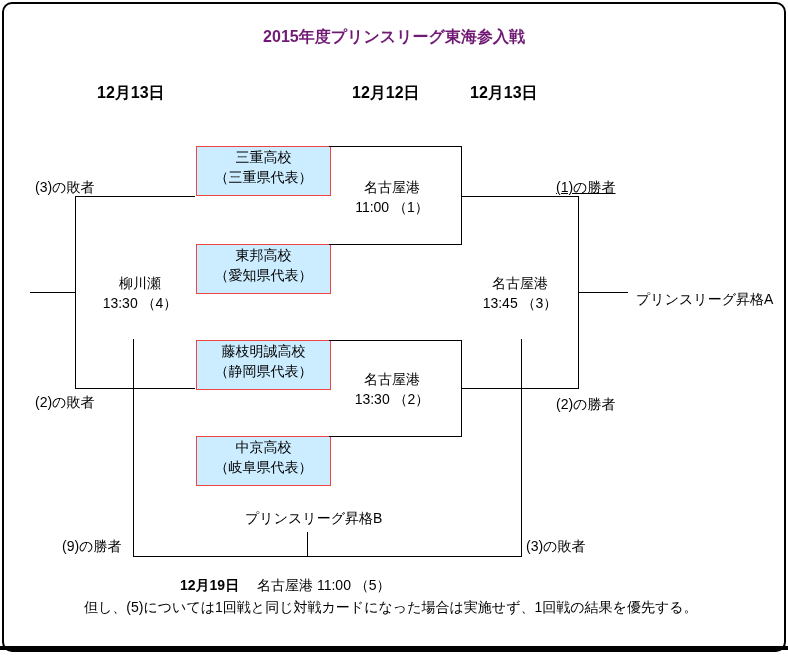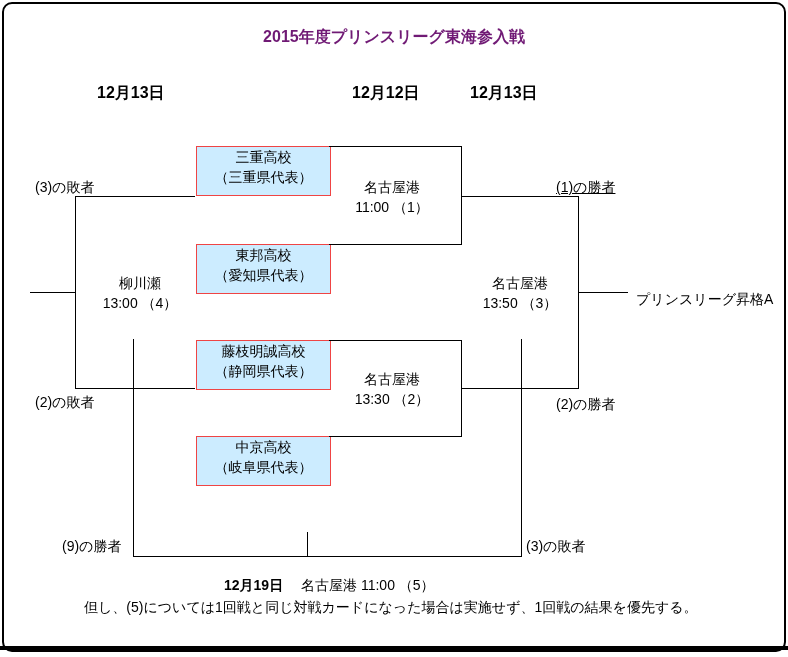--- a/index.html
+++ b/index.html
@@ -70,21 +70,21 @@
   .lbl{position:absolute;white-space:nowrap;}
   .lbl-loser1{left:35px;top:179px;}
   .lbl-winner1{left:556px;top:179px;text-decoration:underline;}
   .lbl-loser2{left:35px;top:394px;}
   .lbl-winner2{left:556px;top:396px;}
   .lbl-winner4{left:62px;top:538px;}
   .lbl-loser3{left:526px;top:538px;}
   .lbl-promoA{left:636px;top:291px;}
   .lbl-promoB{left:245px;top:510px;}
 
-  .match5{position:absolute;left:180px;top:577px;white-space:nowrap;margin-left:44px;}
+  .match5{position:absolute;left:180px;top:577px;white-space:nowrap;}
   .match5 .m5-date{font-weight:bold;}
   .match5 .m5-detail{margin-left:14px;}
   .note{position:absolute;left:84px;top:599px;white-space:nowrap;}
 </style>
 </head>
 <body>
 
 <div class="canvas">
 
   <div class="frame"></div>
@@ -139,35 +139,36 @@
   <div class="match match-1">
     <div>名古屋港</div>
     <div>11:00 （1）</div>
   </div>
   <div class="match match-2">
     <div>名古屋港</div>
     <div>13:30 （2）</div>
   </div>
   <div class="match match-3">
     <div>名古屋港</div>
-    <div>13:50 （3）</div>
+    <div>13:45 （3）</div>
   </div>
   <div class="match match-4">
     <div>柳川瀬</div>
-    <div>13:00 （4）</div>
+    <div>13:30 （4）</div>
   </div>
 
   <div class="lbl lbl-loser1">(3)の敗者</div>
   <div class="lbl lbl-winner1">(1)の勝者</div>
   <div class="lbl lbl-loser2">(2)の敗者</div>
   <div class="lbl lbl-winner2">(2)の勝者</div>
   <div class="lbl lbl-winner4">(9)の勝者</div>
   <div class="lbl lbl-loser3">(3)の敗者</div>
 
   <div class="lbl lbl-promoA">プリンスリーグ昇格A</div>
+  <div class="lbl lbl-promoB">プリンスリーグ昇格B</div>
 
   <div class="match5">
     <span class="m5-date">12月19日</span>
     <span class="m5-detail">名古屋港 11:00 （5）</span>
   </div>
   <div class="note">但し、(5)については1回戦と同じ対戦カードになった場合は実施せず、1回戦の結果を優先する。</div>
 
 </div>
 
 </body></html>

